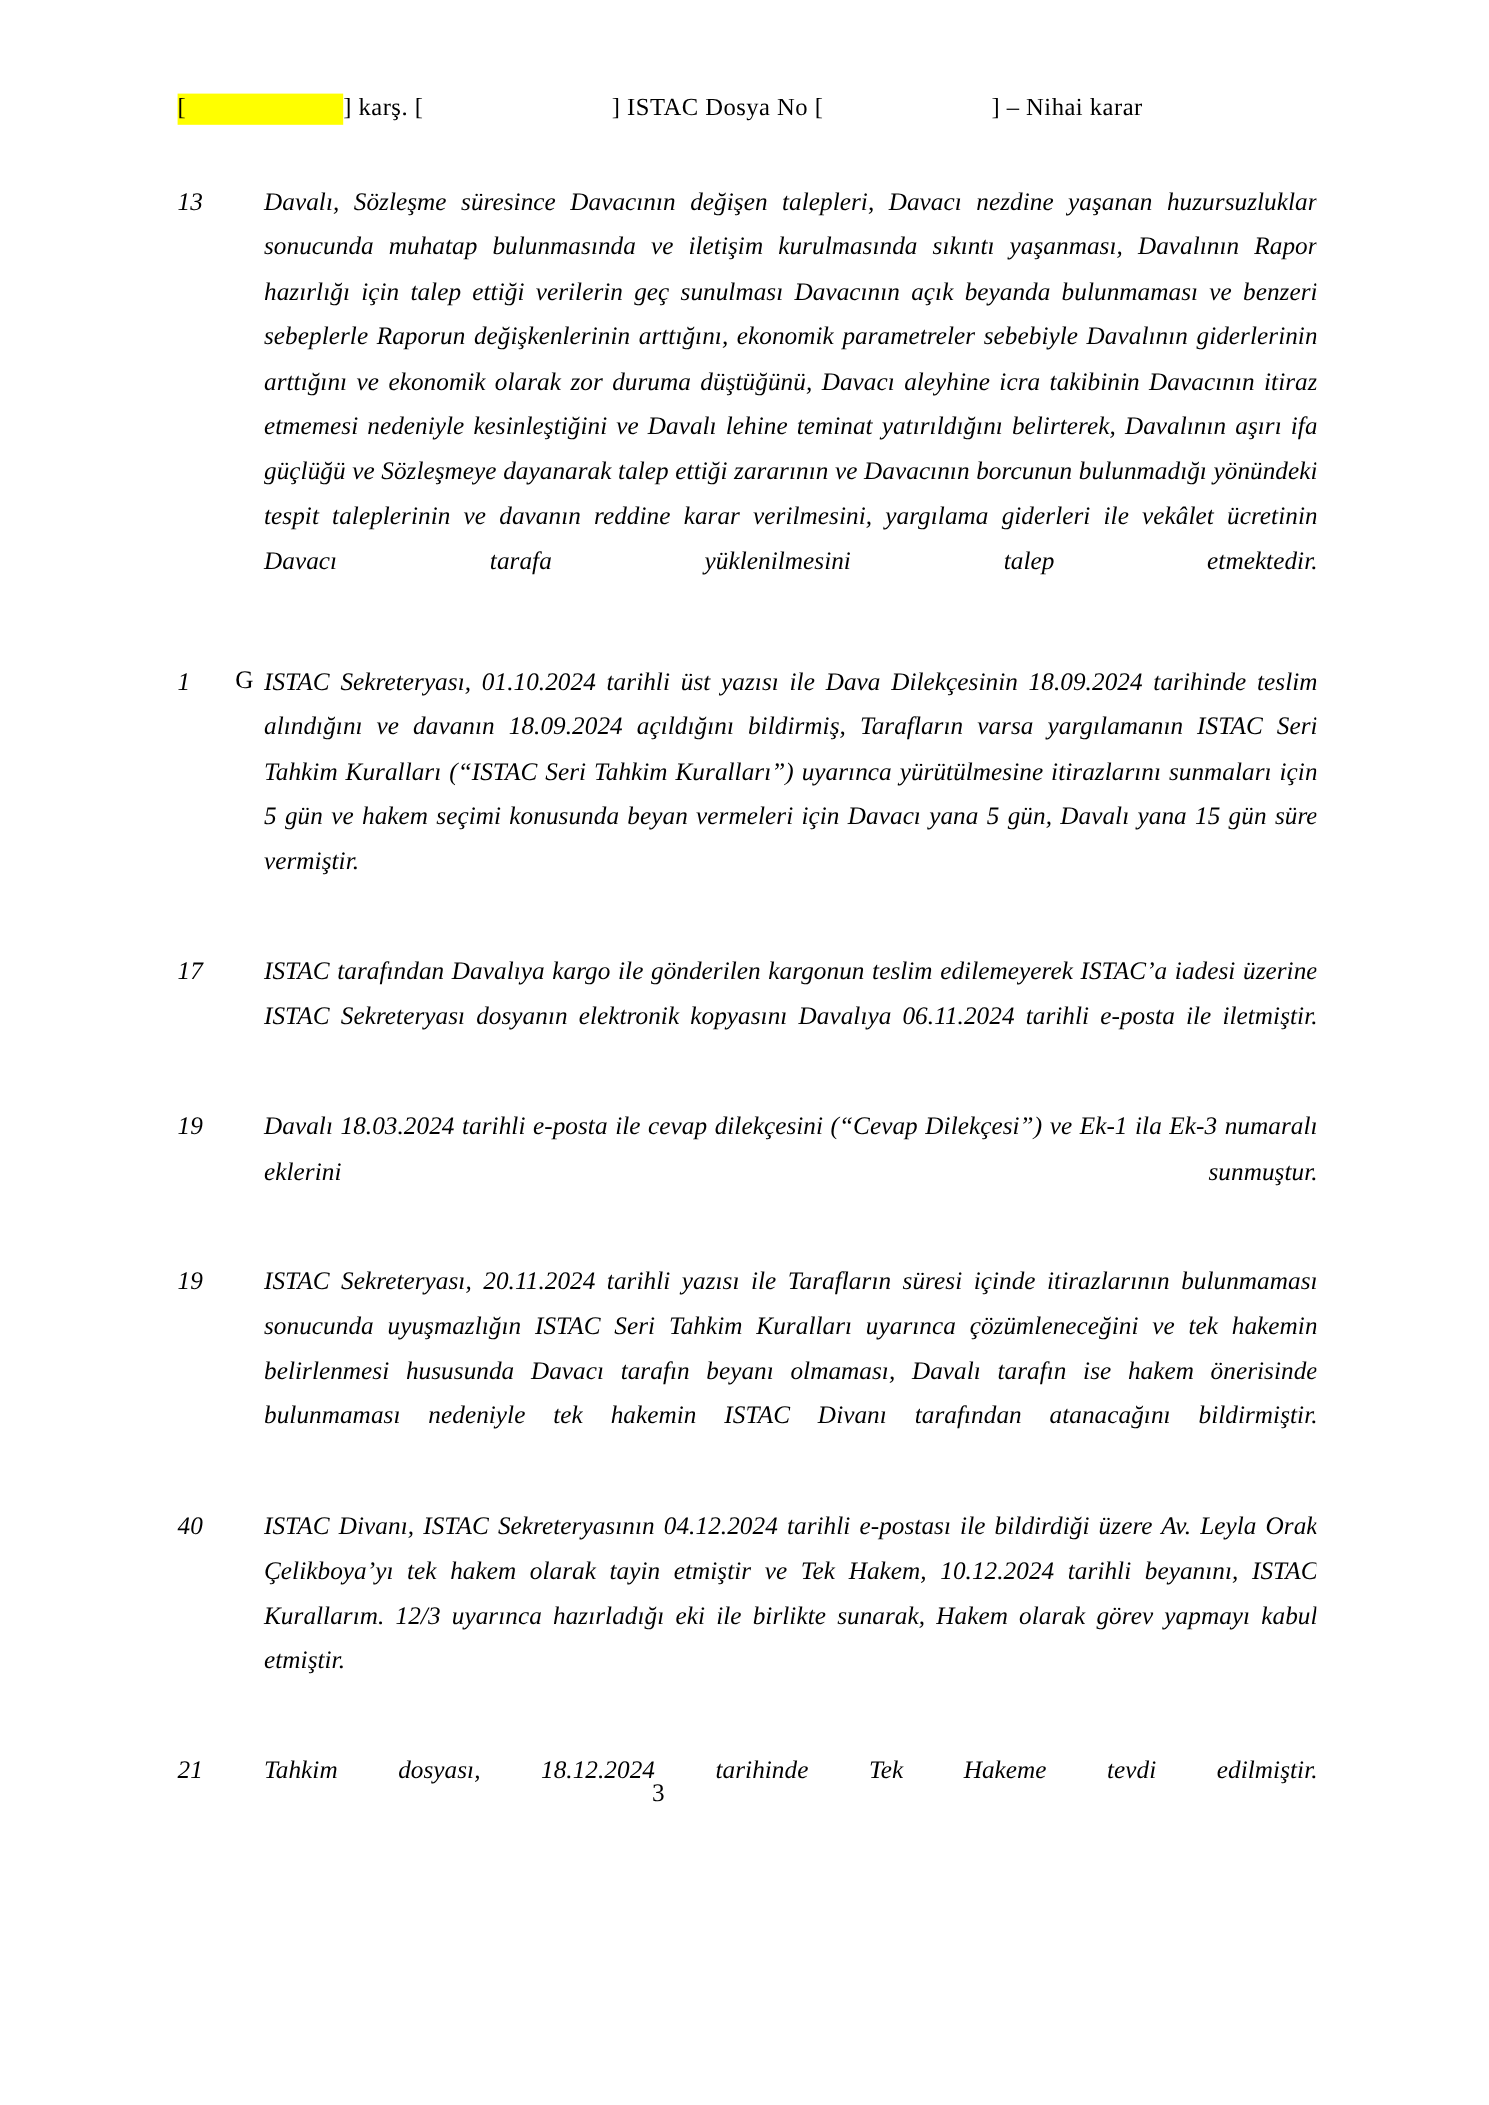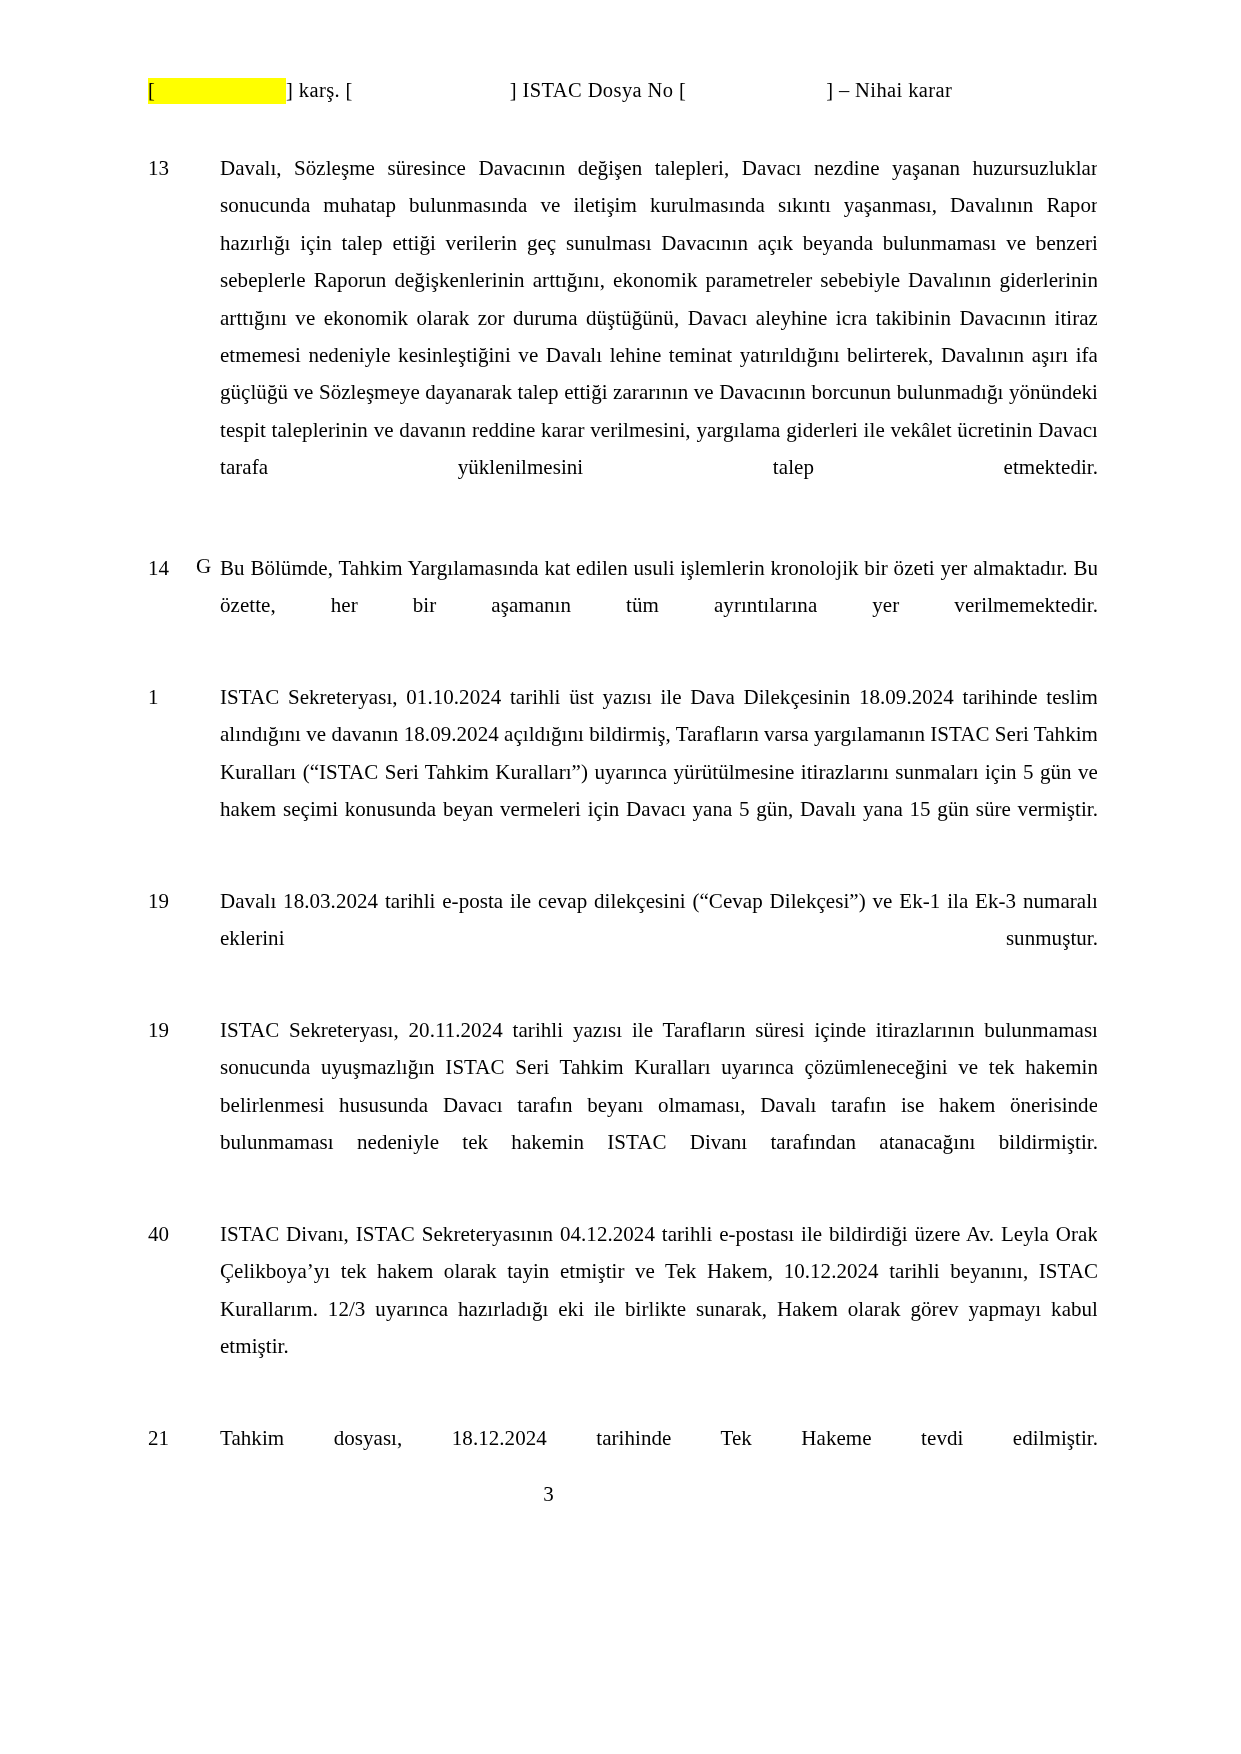--- a/index.html
+++ b/index.html
@@ -53,20 +53,21 @@
   .para {
     position: relative;
     display: block;
     margin: 0 0 17px 0;
     padding-left: 72px;
     font-size: 21px;
     line-height: 1.78;
     text-align: justify;
     text-justify: inter-word;
     letter-spacing: 0.05px;
+    font-style: italic;
   }
   .para .num {
     position: absolute;
     left: 0;
     top: 0;
     width: 52px;
     text-align: left;
     font-size: 21px;
     line-height: 1.78;
     text-align: justify;
@@ -125,31 +126,31 @@
 
     <div class="para">
       <span class="num">13</span>
       <span class="ptext">Davalı, Sözleşme süresince Davacının değişen talepleri, Davacı nezdine yaşanan huzursuzluklar sonucunda muhatap bulunmasında ve iletişim kurulmasında sıkıntı yaşanması, Davalının Rapor hazırlığı için talep ettiği verilerin geç sunulması Davacının açık beyanda bulunmaması ve benzeri sebeplerle Raporun değişkenlerinin arttığını, ekonomik parametreler sebebiyle Davalının giderlerinin arttığını ve ekonomik olarak zor duruma düştüğünü, Davacı aleyhine icra takibinin Davacının itiraz etmemesi nedeniyle kesinleştiğini ve Davalı lehine teminat yatırıldığını belirterek, Davalının aşırı ifa güçlüğü ve Sözleşmeye dayanarak talep ettiği zararının ve Davacının borcunun bulunmadığı yönündeki tespit taleplerinin ve davanın reddine karar verilmesini, yargılama giderleri ile vekâlet ücretinin Davacı tarafa yüklenilmesini talep etmektedir.</span>
     </div>
 
     <div class="heading">
       <span class="hletter">G</span>
     </div>
 
-    <div class="para">
-      <span class="num">14</span>
-      <span class="ptext">Bu Bölümde, Tahkim Yargılamasında kat edilen usuli işlemlerin kronolojik bir özeti yer almaktadır. Bu özette, her bir aşamanın tüm ayrıntılarına yer verilmemektedir.</span>
-    </div>
 
 
     <div class="para">
       <span class="num">1</span>
       <span class="ptext">ISTAC Sekreteryası, 01.10.2024 tarihli üst yazısı ile Dava Dilekçesinin 18.09.2024 tarihinde teslim alındığını ve davanın 18.09.2024 açıldığını bildirmiş, Tarafların varsa yargılamanın ISTAC Seri Tahkim Kuralları (“ISTAC Seri Tahkim Kuralları”) uyarınca yürütülmesine itirazlarını sunmaları için 5 gün ve hakem seçimi konusunda beyan vermeleri için Davacı yana 5 gün, Davalı yana 15 gün süre vermiştir.</span>
     </div>
 
+    <div class="para">
+      <span class="num">17</span>
+      <span class="ptext">ISTAC tarafından Davalıya kargo ile gönderilen kargonun teslim edilemeyerek ISTAC’a iadesi üzerine ISTAC Sekreteryası dosyanın elektronik kopyasını Davalıya 06.11.2024 tarihli e-posta ile iletmiştir.</span>
+    </div>
 
     <div class="para">
       <span class="num">19</span>
       <span class="ptext">Davalı 18.03.2024 tarihli e-posta ile cevap dilekçesini (“Cevap Dilekçesi”) ve Ek-1 ila Ek-3 numaralı eklerini sunmuştur.</span>
     </div>
 
     <div class="para">
       <span class="num">19</span>
       <span class="ptext">ISTAC Sekreteryası, 20.11.2024 tarihli yazısı ile Tarafların süresi içinde itirazlarının bulunmaması sonucunda uyuşmazlığın ISTAC Seri Tahkim Kuralları uyarınca çözümleneceğini ve tek hakemin belirlenmesi hususunda Davacı tarafın beyanı olmaması, Davalı tarafın ise hakem önerisinde bulunmaması nedeniyle tek hakemin ISTAC Divanı tarafından atanacağını bildirmiştir.</span>
     </div>

